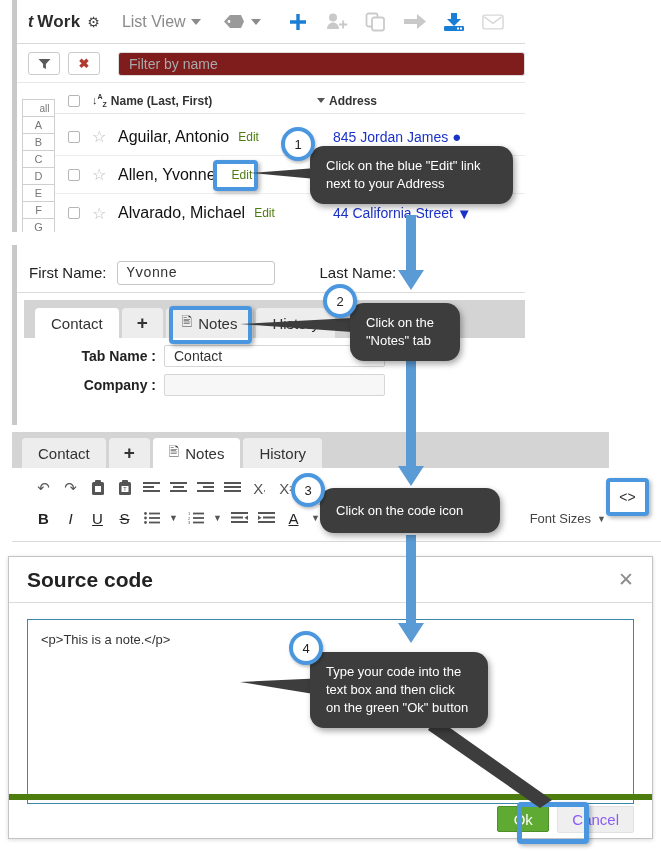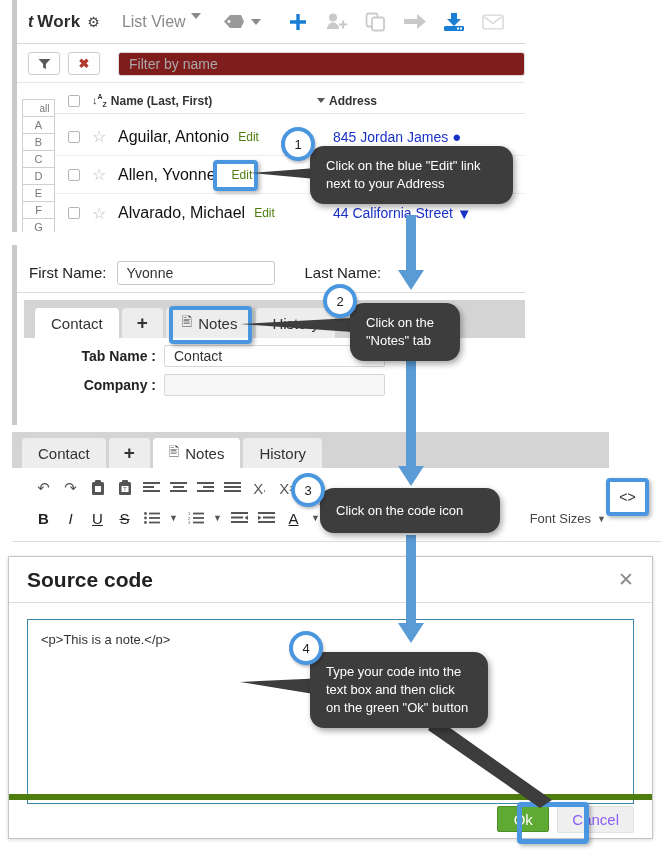--- a/index.html
+++ b/index.html
@@ -23,21 +23,21 @@
   }
   .app-header {
     position:absolute; left:17px; top:0; right:0; height:44px;
     border-bottom:1px solid #d8d8d8;
     display:flex; align-items:center; padding-left:11px;
   }
   .app-logo { font-size:16px; font-weight:bold; color:#2b2b2b; font-style:italic; margin-right:4px; }
   .app-title { font-size:17px; font-weight:bold; color:#2b2b2b; letter-spacing:.2px; }
   .gear-icon { margin-left:7px; color:#444; font-size:14px; }
   .listview-btn {
-    margin-left:22px; font-size:16px; color:#8a8a8a; display:flex; gap:5px;
+    margin-left:22px; font-size:16px; color:#8a8a8a; display:flex; align-items:center; gap:5px;
   }
   .caret-dn { width:0;height:0;border-left:5px solid transparent;border-right:5px solid transparent;border-top:6px solid #8a8a8a; }
   .tag-btn { margin-left:22px; display:flex; align-items:center; gap:6px; color:#9a9a9a; }
   .hdr-icons { margin-left:26px; display:flex; align-items:center; gap:17px; }
   .hdr-icons .ic { width:22px; height:22px; display:flex; align-items:center; justify-content:center; }
 
   .filter-row {
     position:absolute; left:17px; top:45px; right:0; height:38px;
     display:flex; align-items:center; padding-left:11px; gap:8px;
     border-bottom:1px solid #e8e8e8;
@@ -90,21 +90,21 @@
   .panel-form { position:absolute; left:0; top:245px; width:525px; height:180px; background:#fff; }
   .panel-form .left-rail2 { position:absolute; left:12px; top:0; width:5px; height:180px; background:#c9c9c9; }
   .name-row {
     position:absolute; left:17px; top:8px; right:0; height:40px;
     display:flex; align-items:center; padding-left:12px; gap:10px;
     border-bottom:1px solid #dcdcdc;
   }
   .lbl { font-size:15px; color:#222; }
   .txtbox {
     height:24px; border:1px solid #c6c6c6; border-radius:3px; background:#fff;
-    display:flex; align-items:center; padding-left:9px; font-size:14px; color:#333;
+    display:flex; align-items:center; padding-left:9px; font-size:14px; color:#333;font-family:Liberation Mono, monospace;
   }
   .tabstrip {
     position:absolute; left:24px; top:55px; right:0; height:38px; background:#d4d4d4;
     display:flex; align-items:flex-end; padding-left:11px; gap:3px;
   }
   .tab {
     height:30px; background:#ededed; border-top-left-radius:4px; border-top-right-radius:4px;
     display:flex; align-items:center; justify-content:center; gap:6px;
     font-size:15px; color:#333; padding:0 16px;
   }
@@ -350,21 +350,21 @@
 <svg class="arrow-dn" style="left:396px;top:215px;" width="30" height="78">
   <path d="M10 0 h10 v55 h8 l-13 20 l-13 -20 h8 z" fill="#5B9BD5"></path>
 </svg>
 
 <div class="panel-form">
   <div class="left-rail2"></div>
 
   <div class="name-row">
     <span class="lbl">First Name:</span>
     <span class="txtbox" style="width:158px">Yvonne</span>
-    <span class="lbl" style="margin-left:20px">Last Name:</span>
+    <span class="lbl" style="margin-left:35px">Last Name:</span>
   </div>
 
   <div class="tabstrip">
     <div class="tab active">Contact</div>
     <div class="tab plus">+</div>
     <div class="tab">
       <span class="doc-ic">🖹</span>
       <span>Notes</span>
     </div>
     <div class="tab">History</div>

